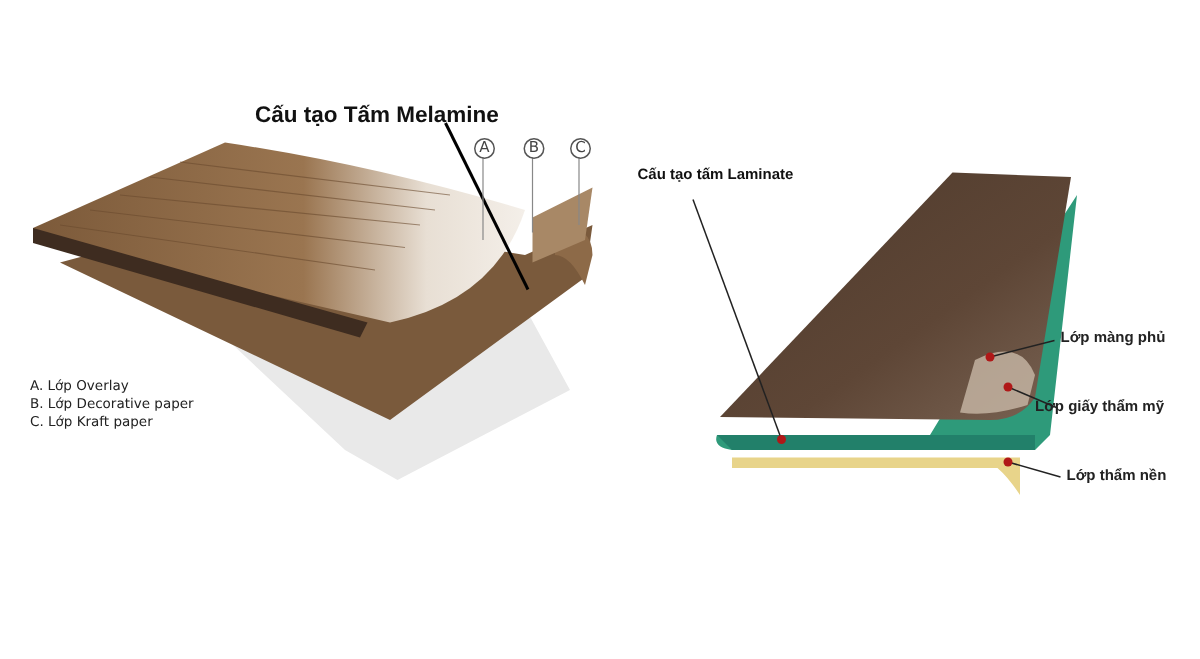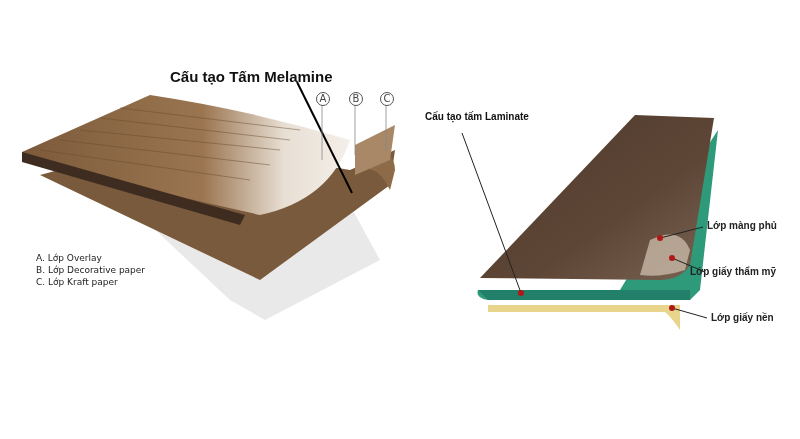--- a/index.html
+++ b/index.html
@@ -69,23 +69,23 @@
     <circle cx="672" cy="308" r="3" fill="#b01818"></circle>
   </g>
 </svg>
 
 <div class="abs title" style="left:122px;top:68px;margin-left:48px;">Cấu tạo  Tấm Melamine</div>
 
 <div class="abs circ" style="left:316px;top:92px;">A</div>
 <div class="abs circ" style="left:349px;top:92px;">B</div>
 <div class="abs circ" style="left:380px;top:92px;">C</div>
 
-<div class="abs legend" style="left:36px;top:252px;">
+<div class="abs legend" style="left:20px;top:252px;">
   <div>A. Lớp Overlay</div>
   <div>B. Lớp Decorative paper</div>
   <div>C. Lớp Kraft paper</div>
 </div>
 
 <div class="abs title" style="left:425px;top:111px;font-size:10px;">Cấu tạo tấm Laminate</div>
 
 <div class="abs lbl" style="left:707px;top:220px;">Lớp màng phủ</div>
 <div class="abs lbl" style="left:690px;top:266px;">Lớp giấy thẩm mỹ</div>
-<div class="abs lbl" style="left:711px;top:312px;">Lớp giấy nền</div>
+<div class="abs lbl" style="left:711px;top:312px;">Lớp thẩm nền</div>
 
 </body></html>

